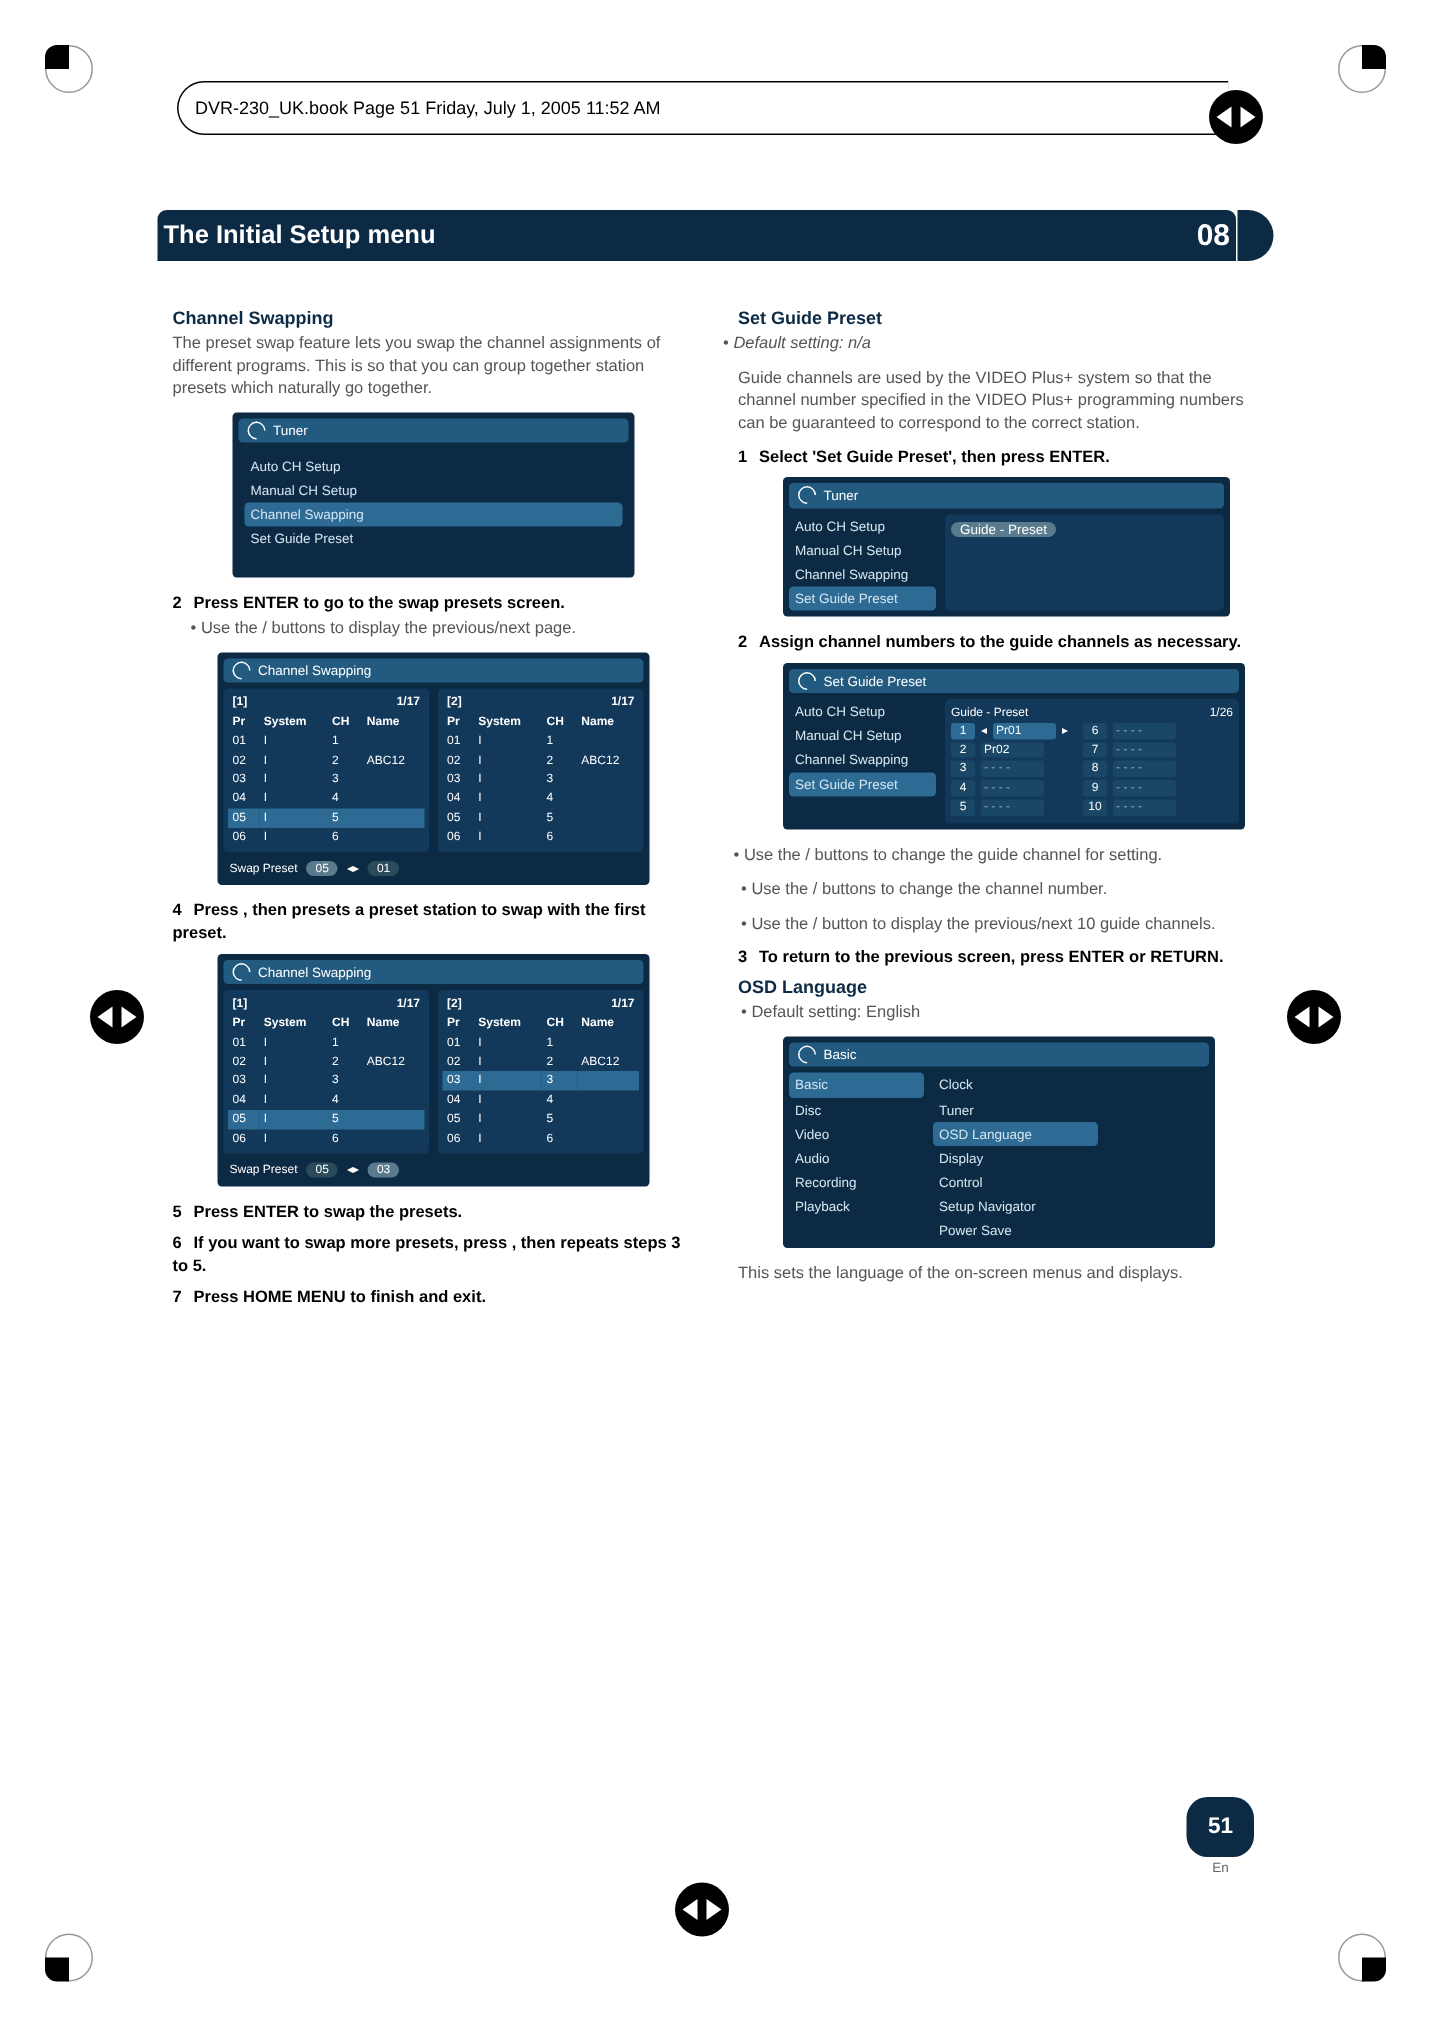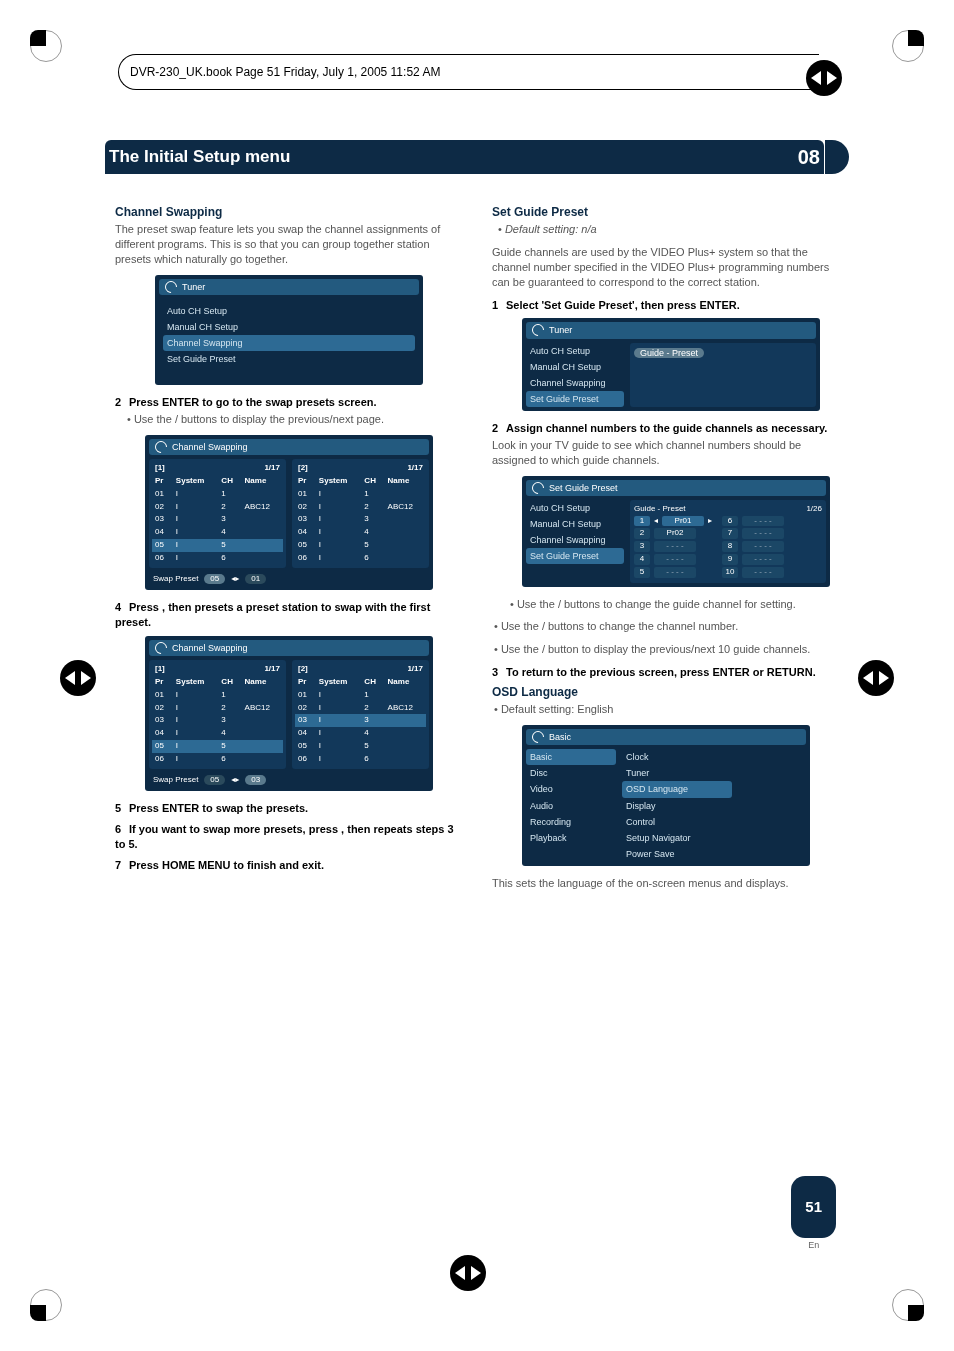--- a/index.html
+++ b/index.html
@@ -60,32 +60,32 @@
   .pair>div{flex:1;background:#12385a;border-radius:3px;padding:3px;}
   .rowhl{background:#2d6a94;}
   .swapbar{margin-top:4px;padding:2px 4px;font-size:8px;display:flex;align-items:center;gap:6px;}
   .pill{background:#5a7a8d;border-radius:7px;padding:0 6px;}
   .pill.dk{background:#2b4a5c;}
 
   .gp-table{font-size:8px;}
   .gp-row{display:flex;align-items:center;gap:4px;padding:1px 0;}
   .gp-row .c{width:16px;text-align:center;background:#1b4766;border-radius:2px;}
   .gp-row .c.sel{background:#2d6a94;}
-  .gp-row .v{width:38px;text-align:center;background:#1b4766;border-radius:2px;padding:0 2px;}
+  .gp-row .v{width:38px;background:#1b4766;border-radius:2px;padding:0 2px;}
   .gp-row .v.dash{color:#9ab;}
 
   .basic-panel{width:280px;}
   .basic-body{display:flex;gap:6px;}
   .basic-body .left{width:90px;}
   .basic-body .right{width:110px;}
   .basic-body .menu-item{font-size:9px;}
 
   
   .pgwrap{position:absolute;right:118px;bottom:100px;text-align:center;}
-  .pgpill{background:#0d2a45;color:#fff;font-weight:bold;font-size:15px;padding:21px 14px;border-radius:14px;display:inline-block;}
+  .pgpill{background:#0d2a45;color:#fff;font-weight:bold;font-size:15px;padding:10px 14px;border-radius:14px;display:inline-block;}
   .en{font-size:9px;color:#666;margin-top:1px;}
 </style>
 </head>
 <body>
 
 <div class="page">
 
   <div class="reg reg-tl">
       <div class="reg-ring"></div>
       <div class="reg-bite"></div>
@@ -387,42 +387,41 @@
           </div>
       </div>
 
       <p class="step"><span class="num">5</span><span>Press ENTER to swap the presets.</span></p>
       <p class="step"><span class="num">6</span><span>If you want to swap more presets, press , then repeats steps 3 to 5.</span></p>
       <p class="step"><span class="num">7</span><span>Press HOME MENU to finish and exit.</span></p>
     </div>
 
     <div class="col">
       <div class="bodyhead">Set Guide Preset</div>
-      <p class="note" style="margin-left:16px;"><span style="font-style:italic;">Default setting: n/a</span></p>
+      <p class="note" style="margin-left:0;"><span style="font-style:italic;">Default setting: n/a</span></p>
       <p class="bodytext">Guide channels are used by the VIDEO Plus+ system so that the channel number specified in the VIDEO Plus+ programming numbers can be guaranteed to correspond to the correct station.</p>
       <p class="step"><span class="num">1</span><span>Select 'Set Guide Preset', then press ENTER.</span></p>
 
       <div class="panel" style="width:290px;margin-left:30px;">
         <div class="panel-title">
             <span class="loop"></span>
             <span>Tuner</span>
           </div>
         <div class="twocol">
           <div class="side">
             <div class="menu-item">Auto CH Setup</div>
             <div class="menu-item">Manual CH Setup</div>
             <div class="menu-item">Channel Swapping</div>
             <div class="menu-item sel">Set Guide Preset</div>
           </div>
           <div class="main"><span class="pill">Guide - Preset</span></div>
         </div>
       </div>
 
       <p class="step"><span class="num">2</span><span>Assign channel numbers to the guide channels as necessary.</span></p>
-      <p class="bodytext">Look in your TV guide to see which channel numbers should be assigned to which guide channels.</p>
 
       <div class="panel" style="width:300px;margin-left:30px;">
         <div class="panel-title">
             <span class="loop"></span>
             <span>Set Guide Preset</span>
           </div>
         <div class="twocol">
           <div class="side">
             <div class="menu-item">Auto CH Setup</div>
             <div class="menu-item">Manual CH Setup</div>
@@ -479,21 +478,21 @@
                 <div class="gp-row">
                     <span class="c">10</span>
                     <span class="v dash">- - - -</span>
                   </div>
               </div>
             </div>
           </div>
         </div>
       </div>
 
-      <p class="note" style="margin-left:28px;">Use the / buttons to change the guide channel for setting.</p>
+      <p class="note" style="margin-left:7px;">Use the / buttons to change the guide channel for setting.</p>
       <p class="note" style="margin-left:12px;">Use the / buttons to change the channel number.</p>
       <p class="note" style="margin-left:12px;">Use the / button to display the previous/next 10 guide channels.</p>
 
       <p class="step"><span class="num">3</span><span>To return to the previous screen, press ENTER or RETURN.</span></p>
 
       <div class="bodyhead">OSD Language</div>
       <p class="note" style="margin-left:12px;"><span>Default setting: English</span></p>
 
       <div class="panel basic-panel" style="margin-left:30px;">
         <div class="panel-title">

